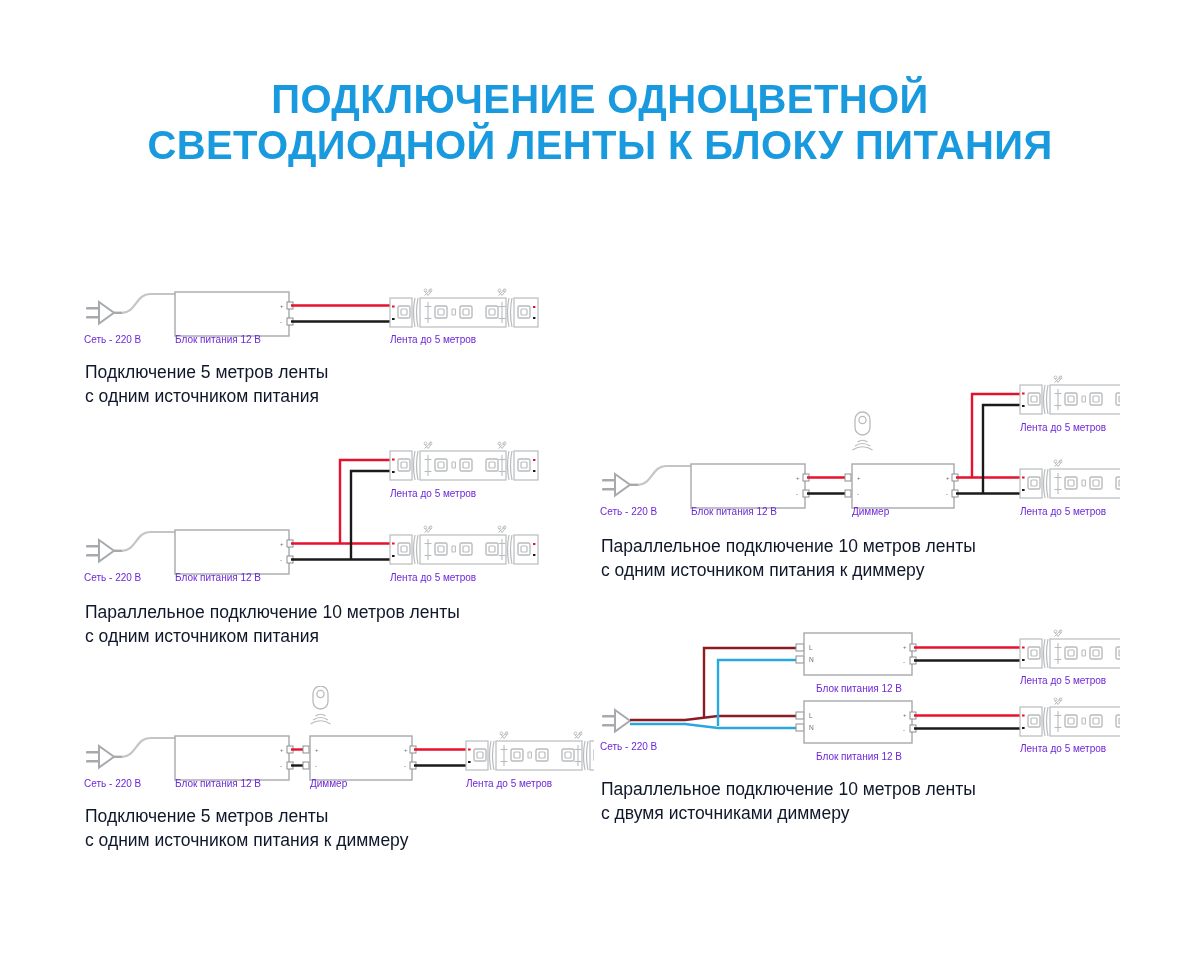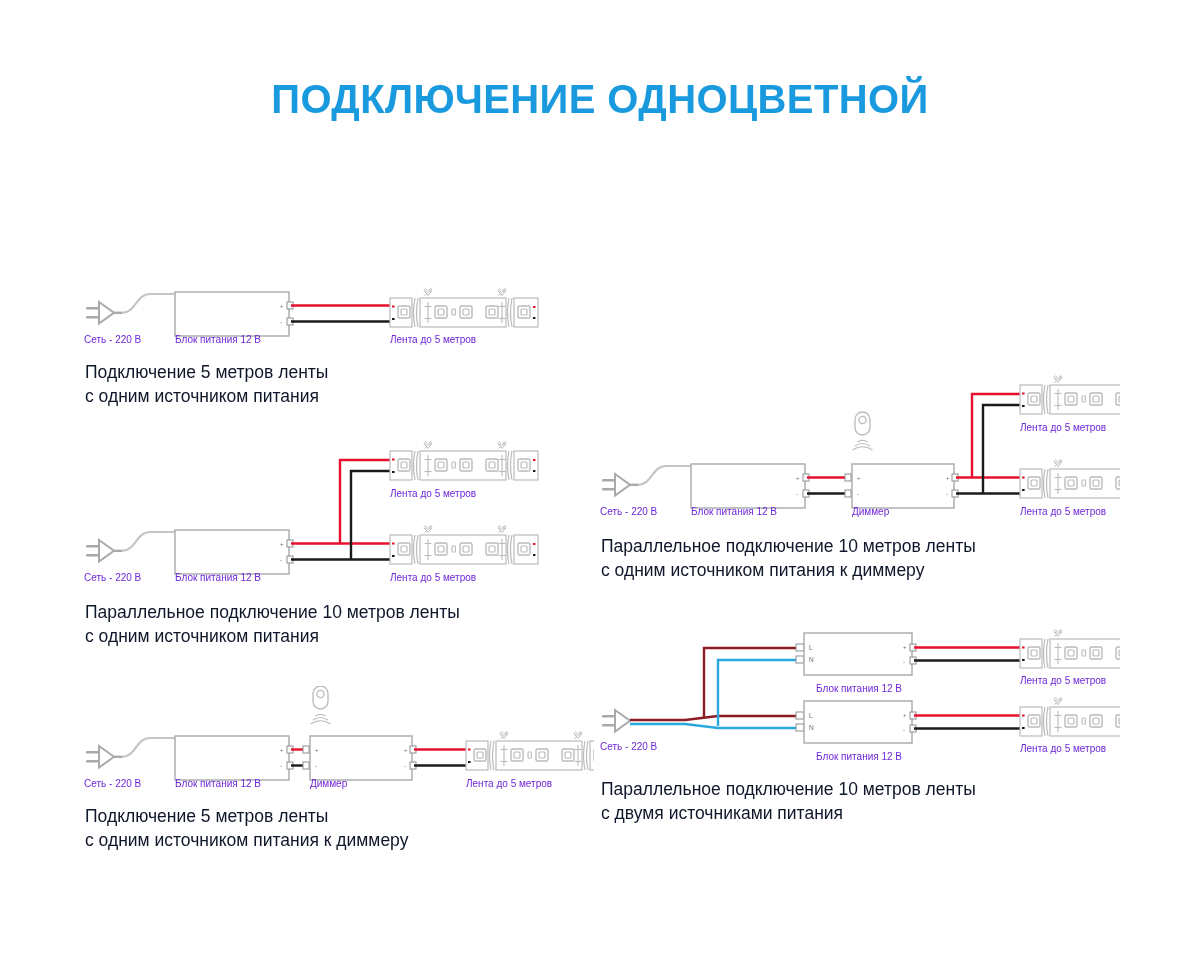--- a/index.html
+++ b/index.html
@@ -59,20 +59,21 @@
     white-space: nowrap;
     font-family: "Liberation Sans", "DejaVu Sans", sans-serif;
   }
   .caption .cap-line { display: block; }
 </style>
 </head>
 <body>
 
 <div class="title-block">
   <div class="title-line">ПОДКЛЮЧЕНИЕ ОДНОЦВЕТНОЙ</div>
+  <div class="title-line">СВЕТОДИОДНОЙ ЛЕНТЫ К БЛОКУ ПИТАНИЯ</div>
 </div>
 
 <div class="diagram" id="diag1" style="left:84px; top:288px; width:500px; height:120px;">
   <svg class="svg-wrap" width="500" height="60" viewBox="0 0 500 60">
     <g>
       <rect x="2" y="19" width="13" height="2.6" rx="1.2" fill="#a7a9ac"></rect>
       <rect x="2" y="28" width="13" height="2.6" rx="1.2" fill="#a7a9ac"></rect>
       <path d="M15 14 L30 24.8 L15 35.6 Z" fill="none" stroke="#a7a9ac" stroke-width="2"></path>
       <path d="M30 24.8 L38 24.8" stroke="#a7a9ac" stroke-width="2.4" fill="none"></path>
       <path d="M38 24.8 C 52 24.8 52 6 66 6 L 91 6" stroke="#c3c5c7" stroke-width="2.2" fill="none"></path>
@@ -587,15 +588,15 @@
       <rect x="143" y="19" width="2.4" height="2" fill="#1a1a1a"></rect>
     </g>
   </svg>
   <div class="part-label" style="left:420px; top:48px;">Лента до 5 метров</div>
   <div class="part-label" style="left:216px; top:56px;">Блок питания 12 В</div>
   <div class="part-label" style="left:0px; top:114px;">Сеть - 220 В</div>
   <div class="part-label" style="left:420px; top:116px;">Лента до 5 метров</div>
   <div class="part-label" style="left:216px; top:124px;">Блок питания 12 В</div>
   <div class="caption" style="left:1px; top:152px;">
     <span class="cap-line">Параллельное подключение 10 метров ленты</span>
-    <span class="cap-line">с двумя источниками питания</span>
+    <span class="cap-line">с двумя источниками диммеру</span>
   </div>
 </div>
 
 </body></html>

